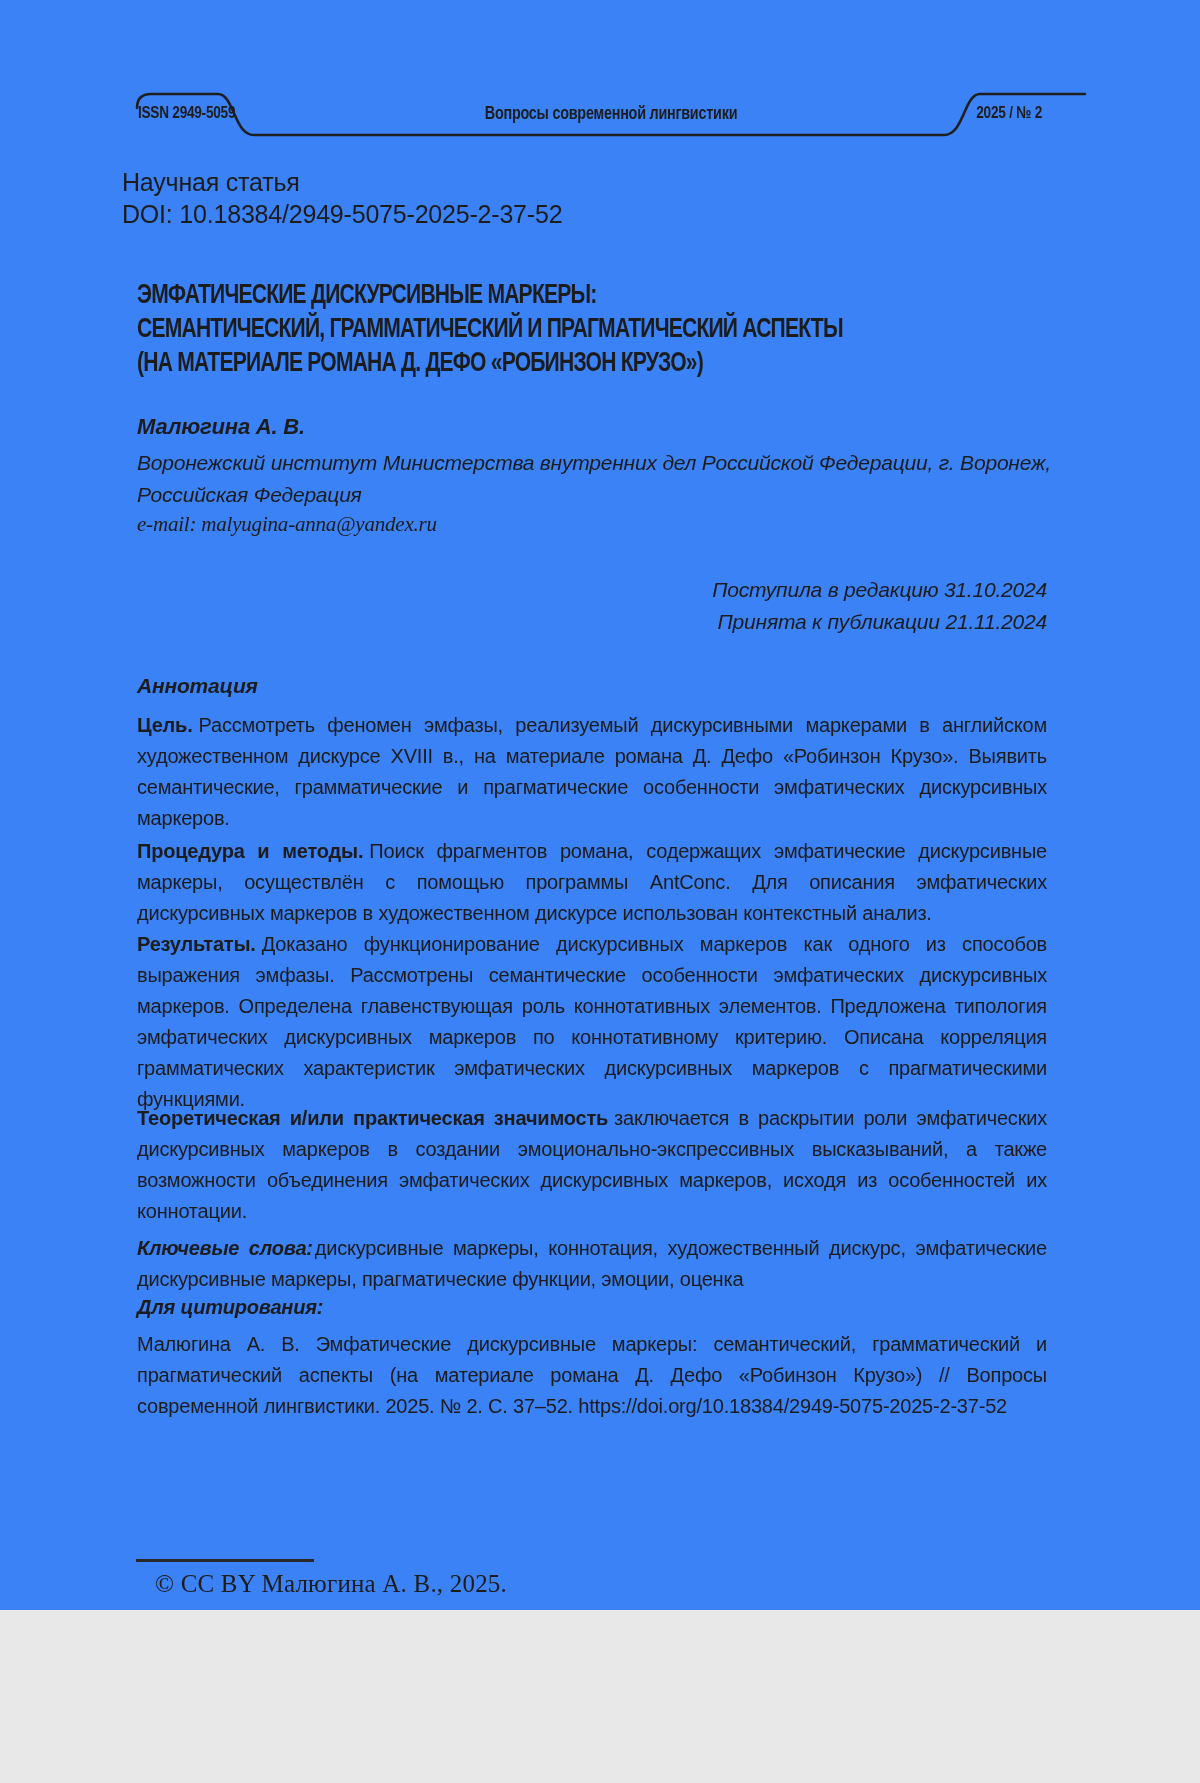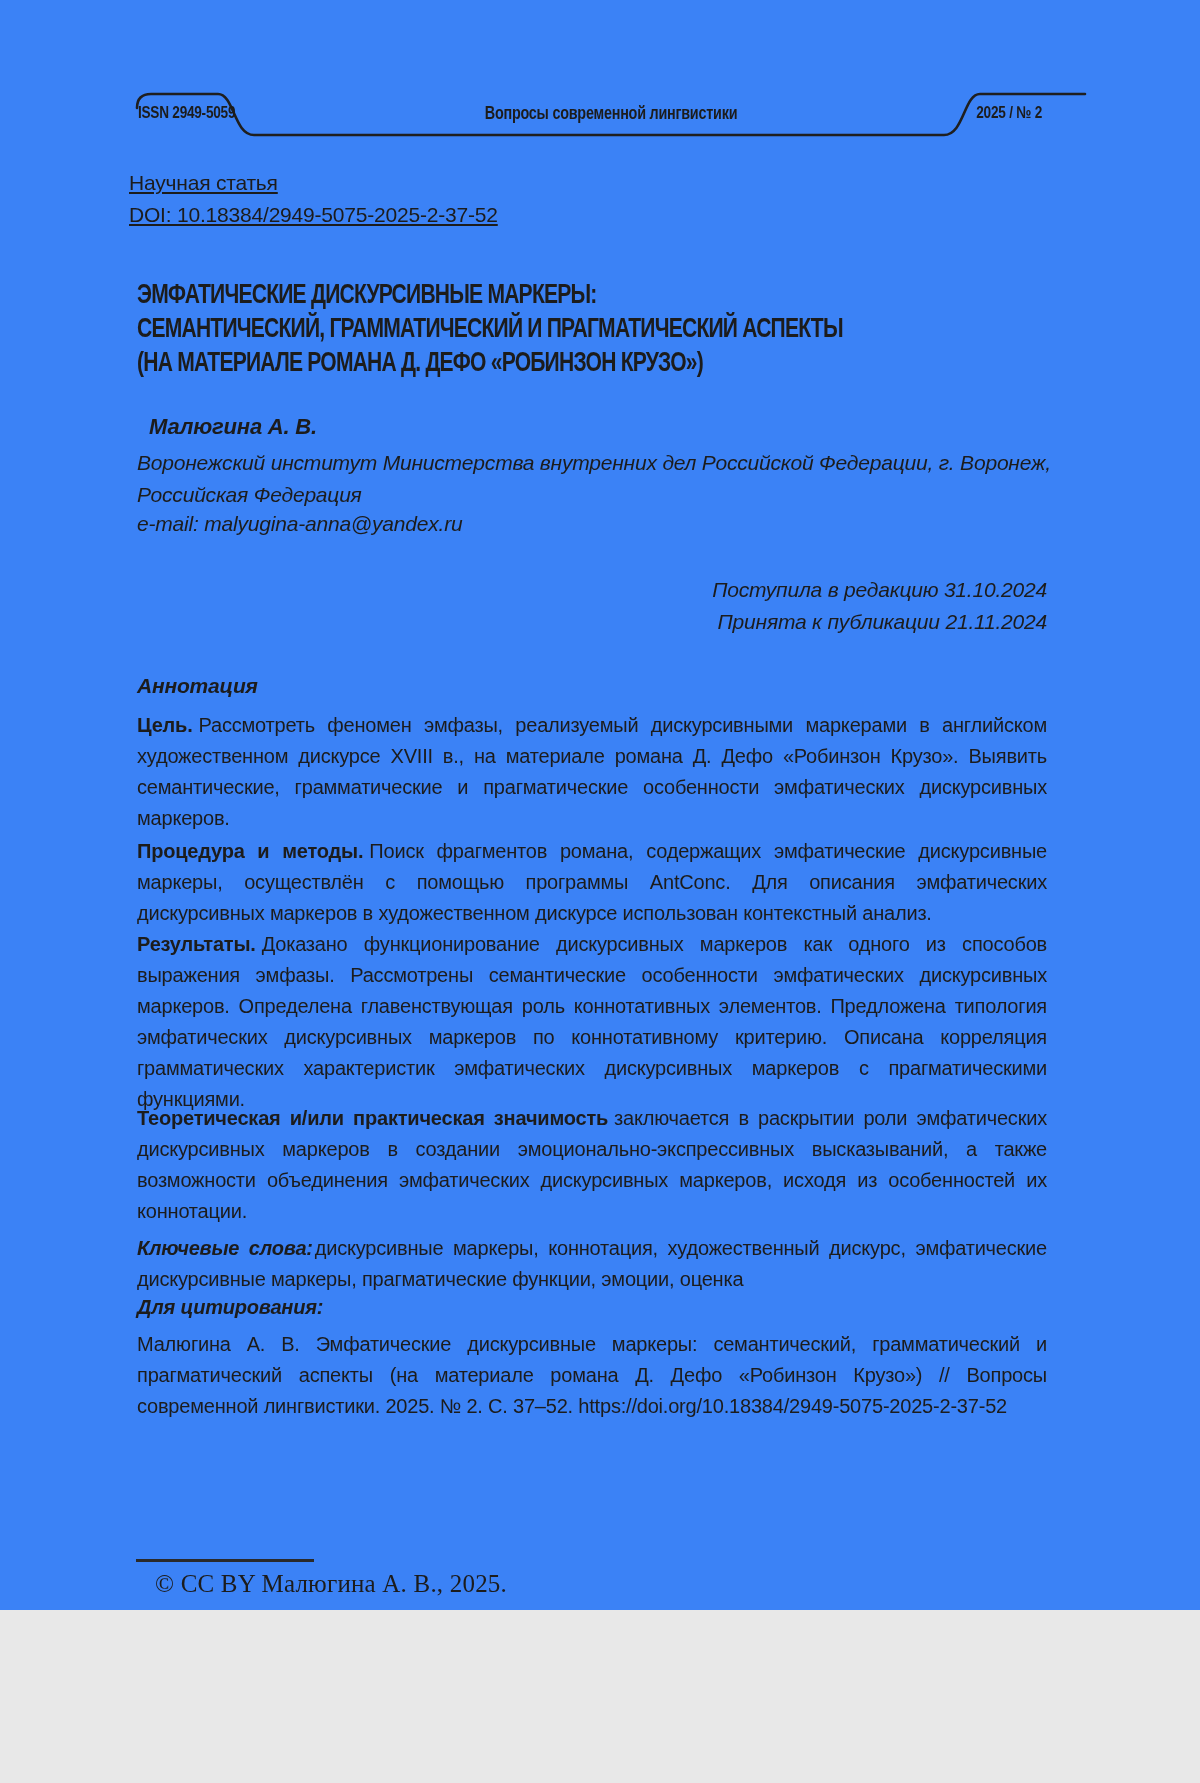--- a/index.html
+++ b/index.html
@@ -28,37 +28,37 @@
   }
   .cond-l { transform: scaleX(0.80); transform-origin: 0 50%; }
   .cond-c { transform: scaleX(0.80); transform-origin: 50% 50%; }
   .cond-r { transform: scaleX(0.80); transform-origin: 100% 50%; }
   .issn   { left: 138px; }
   .journal{ left: 137px; width: 948px; text-align: center; font-size: 18px; }
   .issue  { left: 900px; width: 142px; text-align: right; }
 
   
   .meta {
-    left: 129px; top: 167px; width: 910px;
-    font-size: 21px; line-height: 31.5px; letter-spacing: -0.2px; text-decoration: underline;
+    left: 122px; top: 167px; width: 910px;
+    font-size: 25px; line-height: 31.5px; letter-spacing: -0.2px;
   }
 
   
   .title {
     left: 137px; top: 277px; width: 1063px;
     font-size: 27px; font-weight: 700; line-height: 34px;
     letter-spacing: -1px;
     transform: scaleX(0.78); transform-origin: 0 0;
   }
   .title div { white-space: nowrap; }
 
   
-  .author-name { left: 137px; top: 414px; font-size: 22px; font-weight: 700; font-style: italic; letter-spacing: -0.2px; margin-left: 12px; }
+  .author-name { left: 137px; top: 414px; font-size: 22px; font-weight: 700; font-style: italic; letter-spacing: -0.2px; }
   .affiliation { left: 137px; top: 447px; width: 960px; font-size: 21px; font-style: italic; line-height: 32px; letter-spacing: -0.2px; }
-  .email       { left: 137px; top: 512px; font-size: 21px; font-style: italic; letter-spacing: -0.2px; }
+  .email       { left: 137px; top: 512px; font-size: 21px; font-style: italic; letter-spacing: -0.2px; font-family: Liberation Serif, serif; }
 
   
   .dates {
     left: 137px; top: 574px; width: 910px;
     font-size: 21px; font-style: italic; line-height: 32px;
     text-align: right; letter-spacing: -0.2px;
   }
 
   
   .abstract-heading { left: 137px; top: 674px; font-size: 21px; font-weight: 700; font-style: italic; letter-spacing: -0.2px; }

